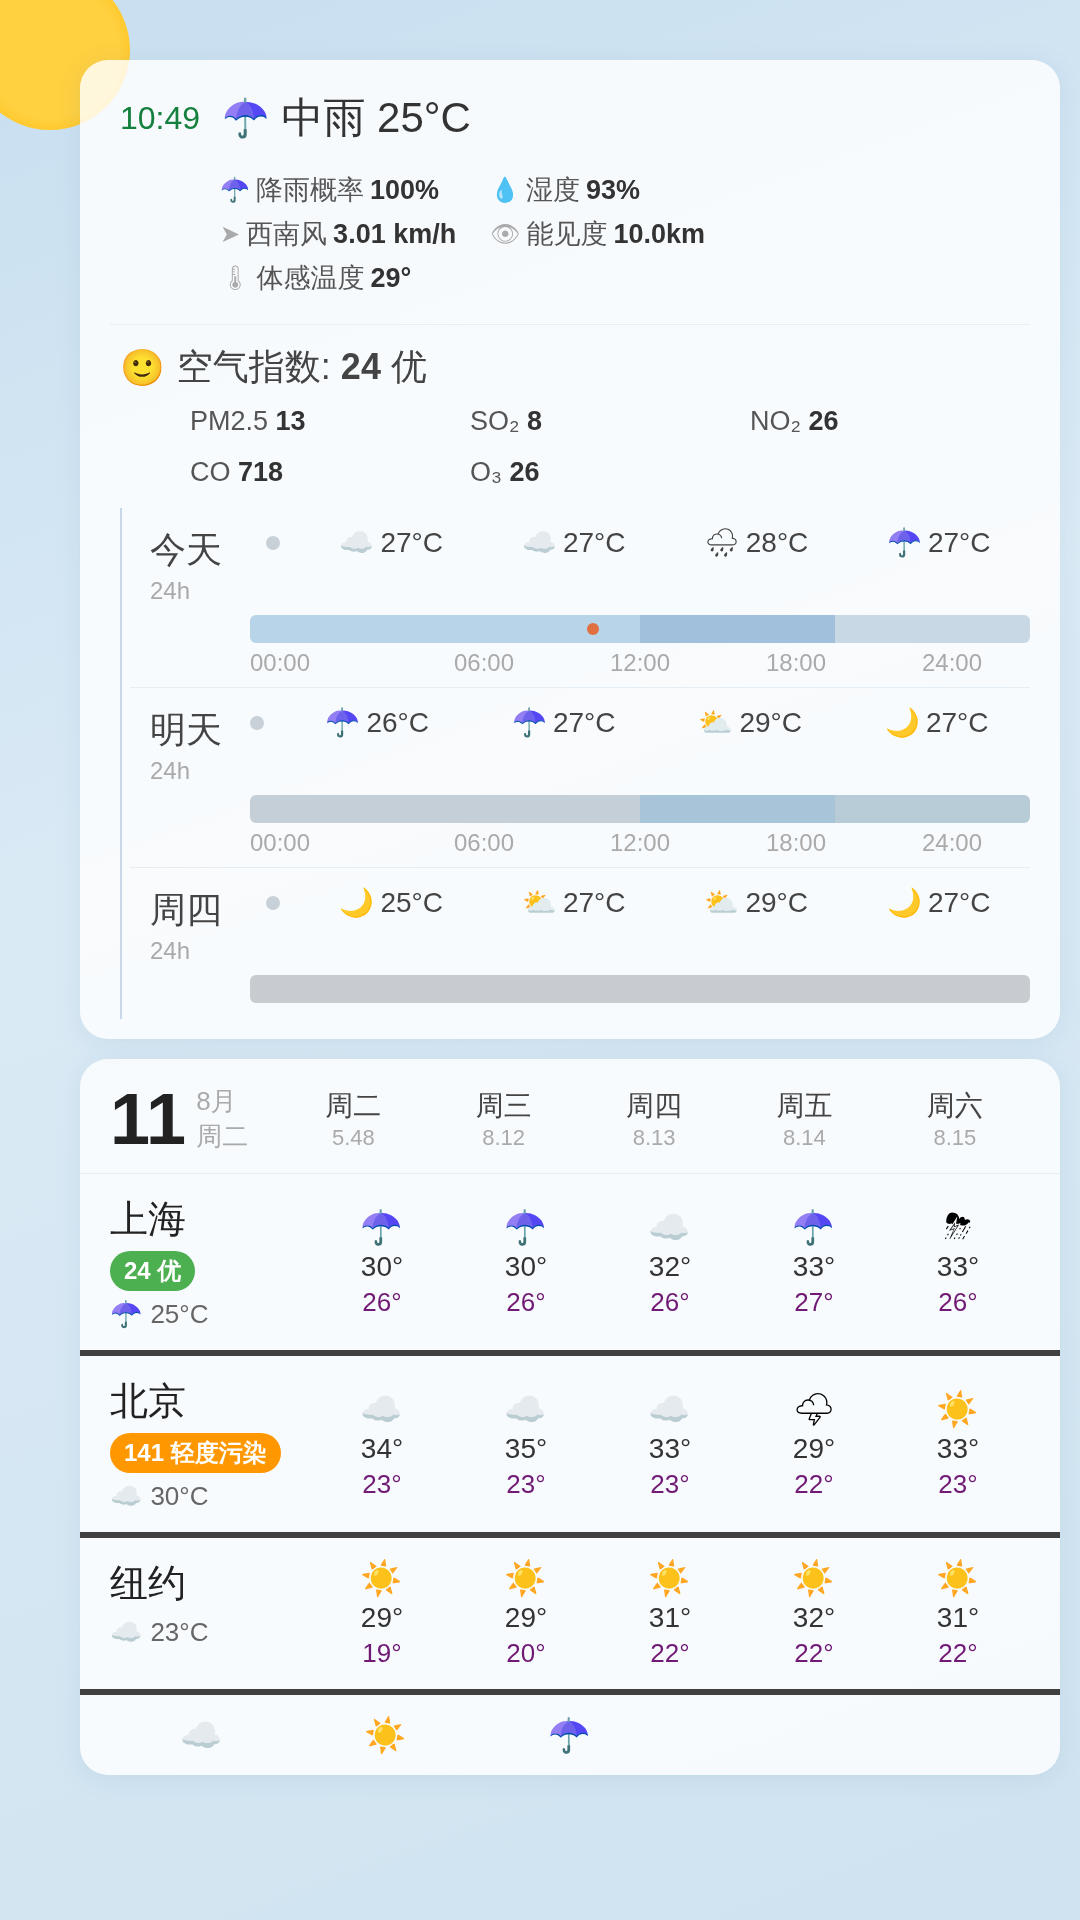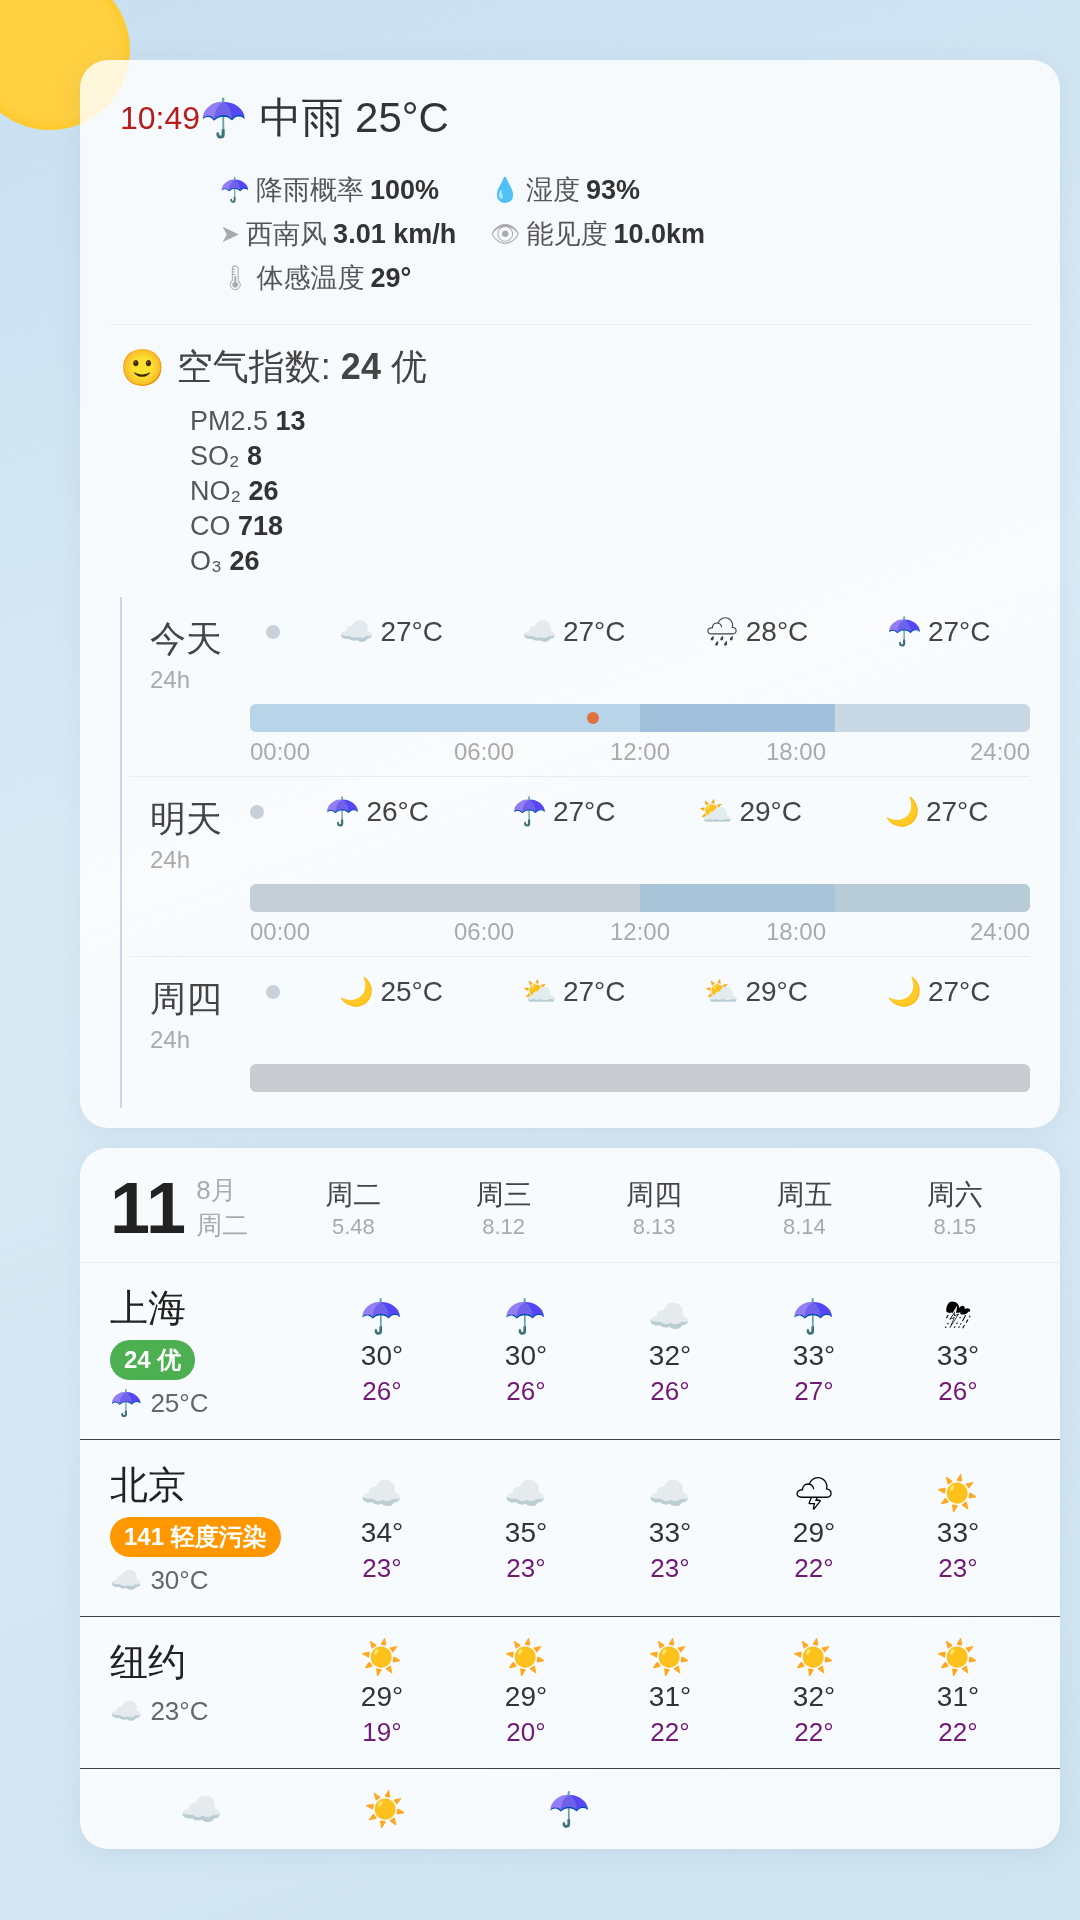--- a/index.html
+++ b/index.html
@@ -38,22 +38,22 @@
 
     
     .current-row {
       display: flex;
       align-items: center;
       margin-bottom: 18px;
       padding-left: 10px;
     }
     .time-label {
       font-size: 32px;
-      color: #b91c1c;
-      margin-right: 0;
+      color: #15803d;
+      margin-right: 22px;
       min-width: 80px;
       text-align: right;
     }
     .weather-icon-lg {
       font-size: 38px;
       margin-right: 12px;
     }
     .weather-desc {
       font-size: 42px;
       font-weight: 400;
@@ -91,22 +91,22 @@
       align-items: center;
       gap: 12px;
       padding-left: 10px;
       margin-bottom: 14px;
     }
     .aqi-face { font-size: 36px; }
     .aqi-title { font-size: 36px; color: #444; }
 
     .aqi-grid {
       display: grid;
-      grid-template-columns: 1fr;
-      gap: 4px 0;
+      grid-template-columns: 1fr 1fr 1fr;
+      gap: 20px 0;
       padding-left: 80px;
       font-size: 27px;
       color: #555;
     }
     .aqi-grid strong { color: #333; font-weight: 700; }
 
     
     .timeline-section {
       position: relative;
       padding-left: 20px;
@@ -188,21 +188,21 @@
       display: flex;
       padding-left: 100px;
       font-size: 24px;
       color: #aaa;
     }
     .time-labels-row span {
       flex: 1;
       text-align: center;
     }
     .time-labels-row span:first-child { text-align: left; }
-    .time-labels-row span:last-child { text-align: right; }
+    .time-labels-row span:last-child { }
 
     
     .bar-container { position: relative; }
     .current-dot {
       position: absolute;
       width: 12px;
       height: 12px;
       background: #e07040;
       border-radius: 50%;
       top: 50%;
@@ -258,21 +258,21 @@
     .weekday-date {
       font-size: 22px;
       color: #aaa;
     }
 
     
     .city-row {
       display: flex;
       align-items: stretch;
       padding: 20px 30px;
-      border-bottom: 1px solid #404040;
+      border-bottom: 6px solid #404040;
     }
     .city-info {
       width: 200px;
       flex-shrink: 0;
     }
     .city-name {
       font-size: 38px;
       font-weight: 500;
       color: #222;
       margin-bottom: 6px;

